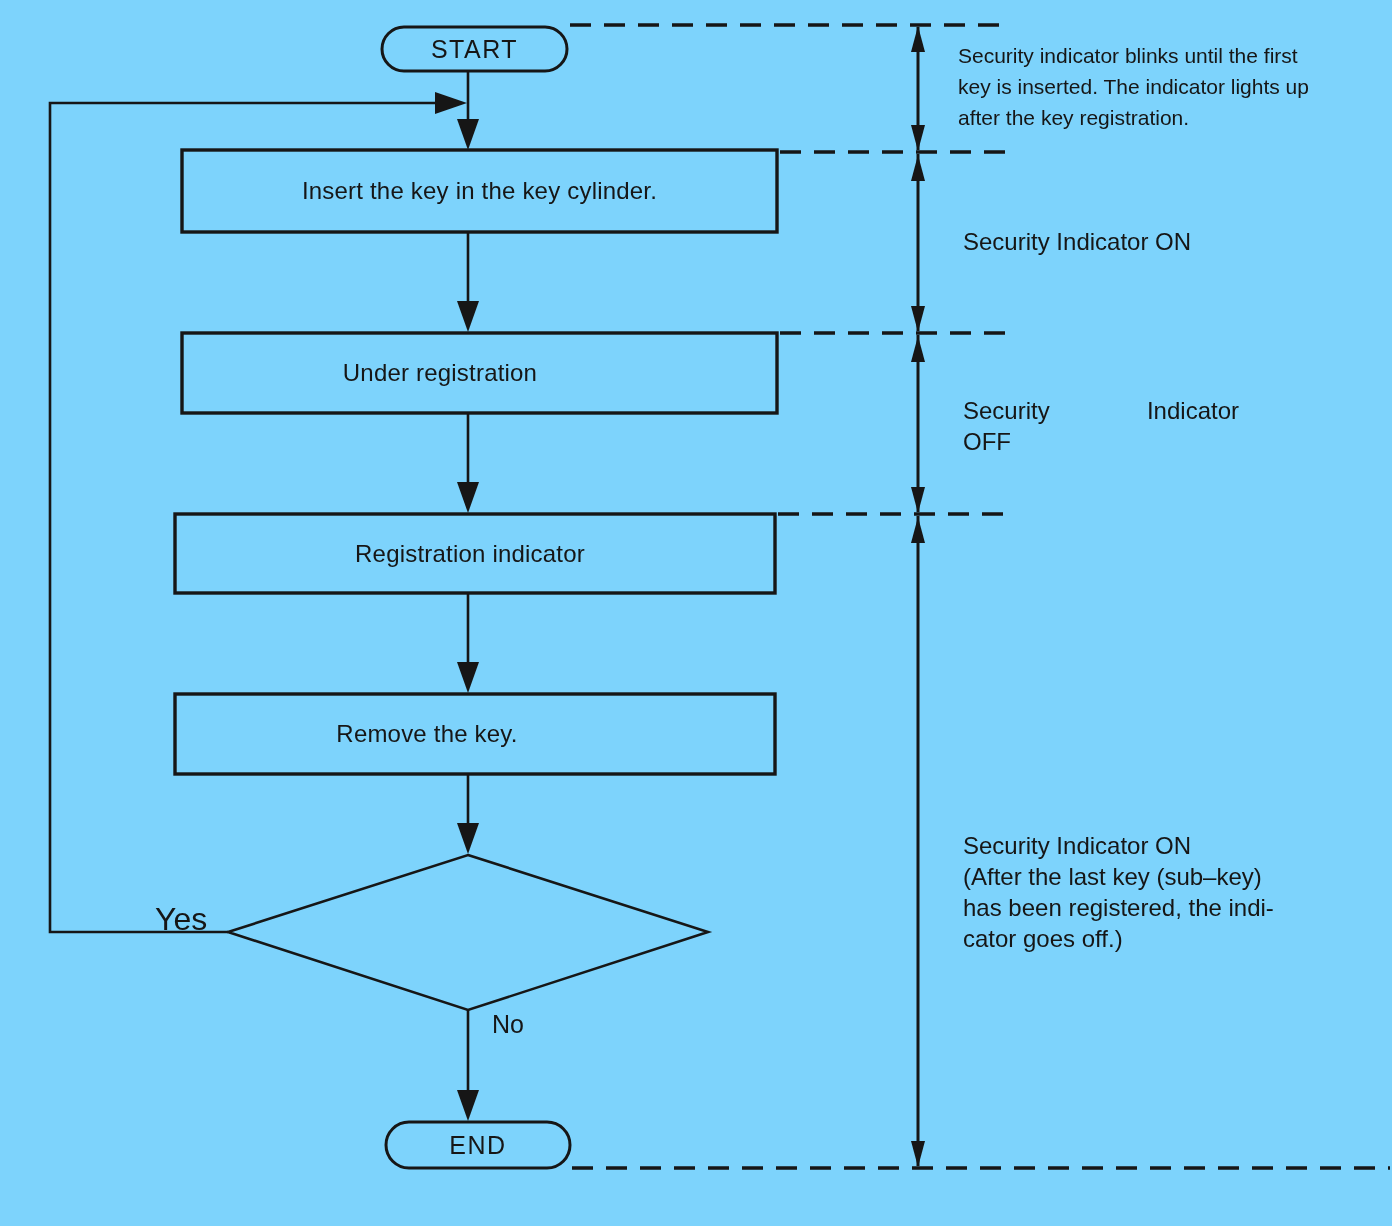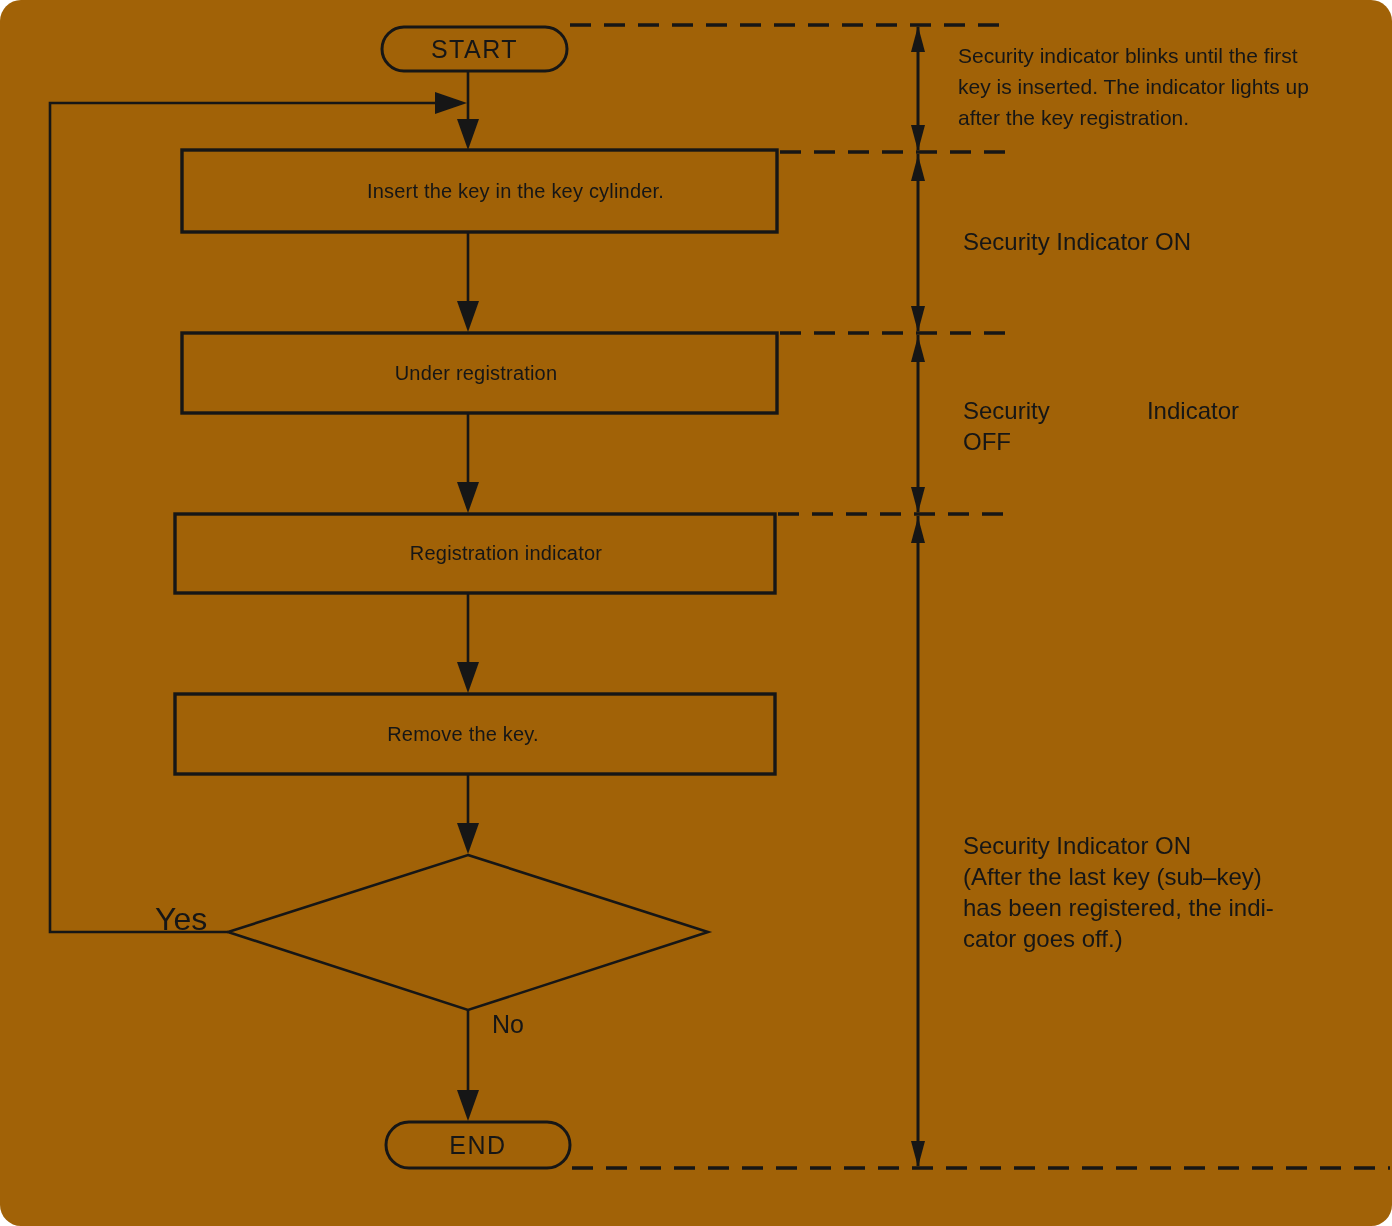--- a/index.html
+++ b/index.html
@@ -1,29 +1,28 @@
 <!DOCTYPE html>
 <html><head>
 <meta charset="utf-8">
 <style>
   html,body{margin:0;padding:0;background:#ffffff;}
   #page{
     position:relative;
     width:1392px;height:1226px;
-    background:#a16207;
+    background:#7dd3fc;
     font-family:"Liberation Sans", sans-serif;
     color:#161616;
     overflow:hidden;
-    border-radius:21px;
   }
   #art{position:absolute;left:0;top:0;}
   .lbl{position:absolute;color:#161616;}
   .boxlbl{
     display:flex;align-items:center;justify-content:center;
-    text-align:center;font-size:20px;letter-spacing:.2px;padding-left:36px;
+    text-align:center;font-size:24px;letter-spacing:.2px;
   }
   .terminal{
     display:flex;align-items:center;justify-content:center;
     font-size:25px;letter-spacing:1.5px;
   }
   .note{white-space:pre-line;line-height:31px;}
   #note-blink{left:958px;top:40px;width:436px;font-size:21px;}
   #note-on{left:963px;top:228px;font-size:24px;}
   #note-off{left:963px;top:395px;width:276px;font-size:24px;line-height:31px;}
   #note-off .row1{display:flex;justify-content:space-between;}

